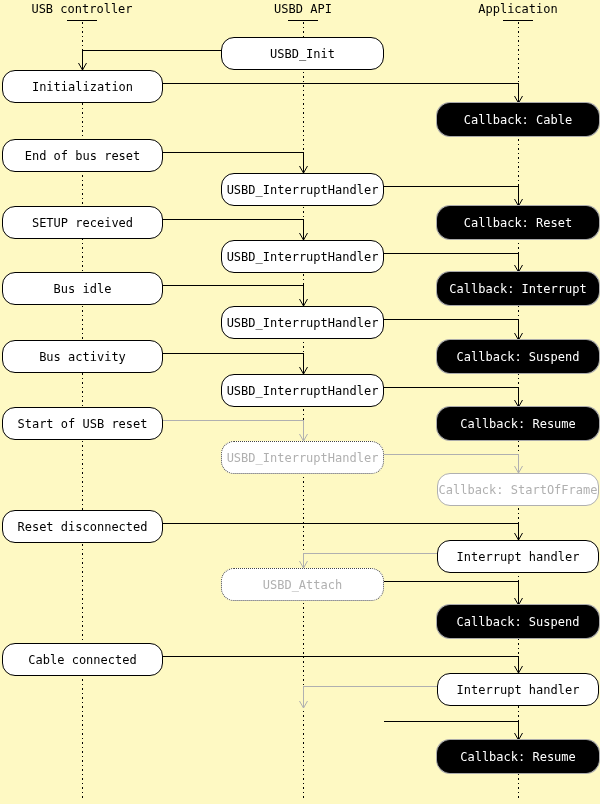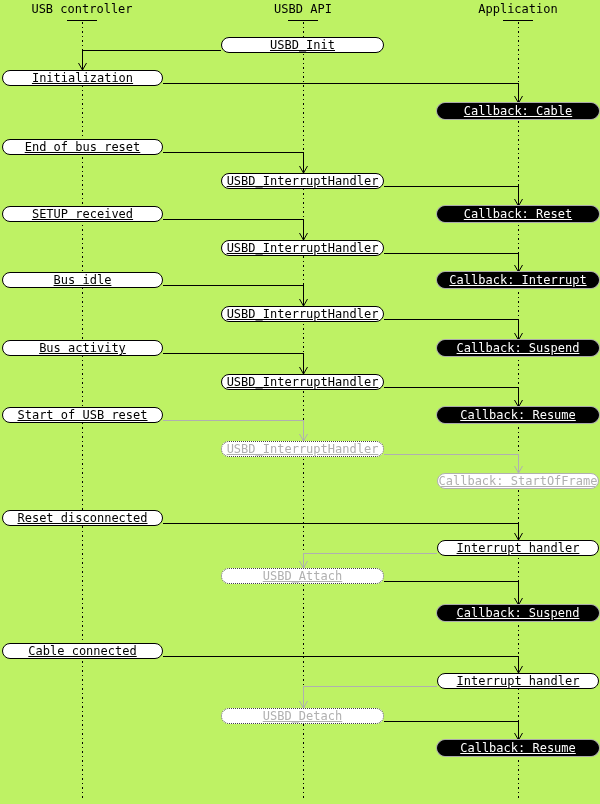--- a/index.html
+++ b/index.html
@@ -1,25 +1,25 @@
 <!DOCTYPE html>
 <html><head>
 <meta charset="utf-8">
 <style>
   html,body{margin:0;padding:0;background:#ffffff;}
   body{width:600px;height:804px;}
-  .diagram{position:relative;width:600px;height:804px;background:#bef264;
+  .diagram{position:relative;width:600px;height:804px;background:#fef9c3;
            font-family:"DejaVu Sans Mono","Liberation Mono",monospace;}
   .diagram svg{position:absolute;top:0;left:0;}
   .col-header{position:absolute;top:2px;width:200px;margin-left:-100px;text-align:center;
               font-size:12px;color:#000;white-space:nowrap;}
-  .node{position:absolute;box-sizing:border-box;height:16px;border-radius:13px;
+  .node{position:absolute;box-sizing:border-box;height:33px;border-radius:13px;
         background:#ffffff;border:1px solid #000000;color:#000000;
         display:flex;align-items:center;justify-content:center;
-        font-size:12px;white-space:nowrap;overflow:hidden;text-decoration:underline;}
+        font-size:12px;white-space:nowrap;overflow:hidden;}
   .node.callback{background:#000000;color:#ffffff;border-color:#000000;
                  box-shadow:0 0 0 1px #aaaaaa;}
   .node.api_disabled{border:1px dotted #444444;color:#b0b0b0;}
   .node.callback_disabled{border:1px solid #b0b0b0;color:#b0b0b0;}
 </style>
 </head>
 <body>
 
 <div class="diagram">
   <svg width="600" height="804" viewBox="0 0 600 804">
@@ -86,15 +86,14 @@
     <div class="node" style="left: 2px; width: 161px; top: 407px;">Start of USB reset</div>
     <div class="node callback" style="left: 437px; width: 162px; top: 407px;">Callback: Resume</div>
     <div class="node api_disabled" style="left: 221px; width: 163px; top: 441px;">USBD_InterruptHandler</div>
     <div class="node callback_disabled" style="left: 437px; width: 162px; top: 473px;">Callback: StartOfFrame</div>
     <div class="node" style="left: 2px; width: 161px; top: 510px;">Reset disconnected</div>
     <div class="node" style="left: 437px; width: 162px; top: 540px;">Interrupt handler</div>
     <div class="node api_disabled" style="left: 221px; width: 163px; top: 568px;">USBD_Attach</div>
     <div class="node callback" style="left: 437px; width: 162px; top: 605px;">Callback: Suspend</div>
     <div class="node" style="left: 2px; width: 161px; top: 643px;">Cable connected</div>
     <div class="node" style="left: 437px; width: 162px; top: 673px;">Interrupt handler</div>
-    <div class="node api_disabled" style="left: 221px; width: 163px; top: 708px;">USBD_Detach</div>
     <div class="node callback" style="left: 437px; width: 162px; top: 740px;">Callback: Resume</div>
   </div>
 
 </body></html>

